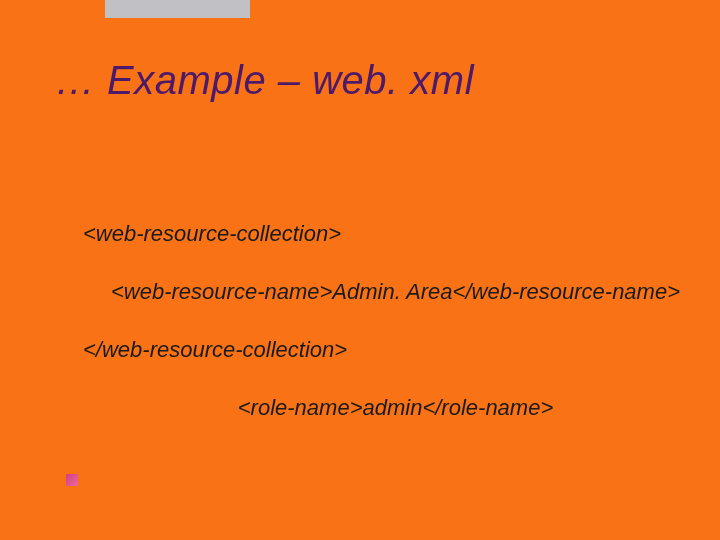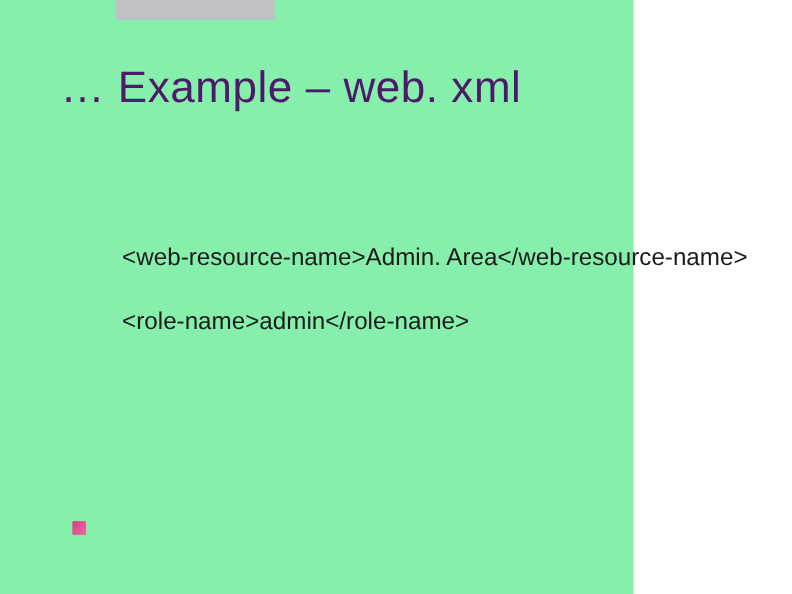--- a/index.html
+++ b/index.html
@@ -6,24 +6,25 @@
     margin: 0;
     padding: 0;
     width: 720px;
     height: 540px;
     background: #ffffff;
     font-family: "Segoe UI", Arial, sans-serif;
     overflow: hidden;
   }
   .slide {
     position: relative;
-    width: 576px;
+    width: 720px;
     height: 540px;
     box-sizing: border-box;
-    background: #86efac;
+    background: #f97316;
+    font-style: italic;
   }
   .topbar {
     position: absolute;
     top: 0;
     left: 105px;
     width: 145px;
     height: 18px;
     background: #c1c1c5;
   }
   .title {
@@ -56,30 +57,32 @@
     position: absolute;
     top: 190px;
     left: 55px;
     font-family: Arial, "Helvetica Neue", sans-serif;
     font-size: 22px;
     color: #1a1a1a;
     line-height: 1.32;
     white-space: pre;
   }
   .i1 { padding-left: 28px; display: block; }
-  .i2 { padding-left: 56px; display: block; }
+  .i2 { padding-left: 56px; display: block; text-align: center; }
 </style>
 </head>
 <body>
 
 <div class="slide">
   <div class="topbar"></div>
 
   <div class="title">… Example – web. xml</div>
 
   <div class="code">
+<span class="i1">&lt;web-resource-collection&gt;</span>
 <span class="i2">&lt;web-resource-name&gt;Admin. Area&lt;/web-resource-name&gt;</span>
+<span class="i1">&lt;/web-resource-collection&gt;</span>
 <span class="i2">&lt;role-name&gt;admin&lt;/role-name&gt;</span>
 
 </div>
 
   <div class="accent"></div>
 </div>
 
 </body></html>

